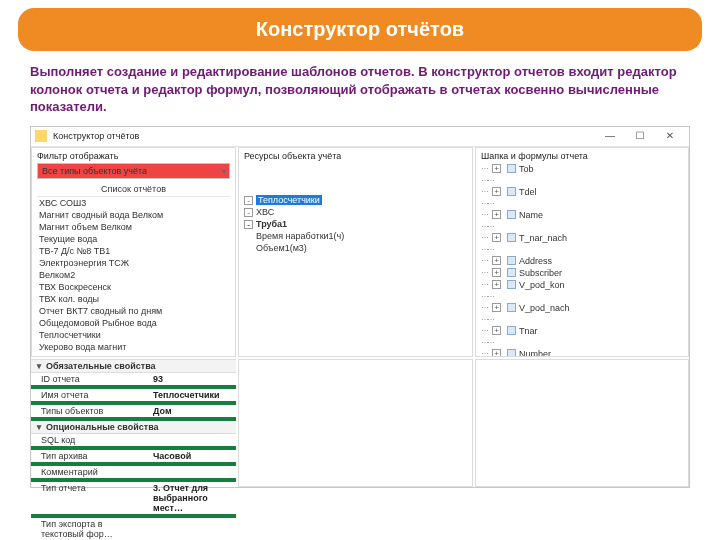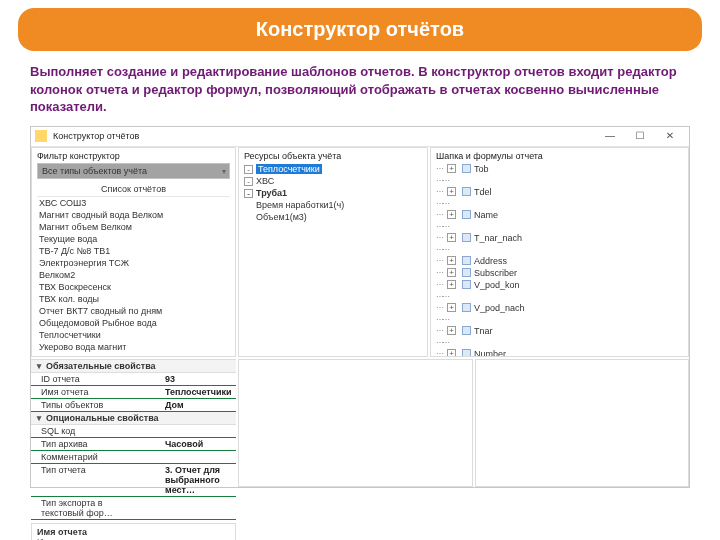--- a/index.html
+++ b/index.html
@@ -38,42 +38,42 @@
     display: flex;
     align-items: center;
     padding: 0 4px;
   }
   .titlebar .icon { width:12px; height:12px; background:#ffd76b; margin-right:6px; }
   .titlebar-title { flex:1; font-size:9px; color:#222; }
   .win-btn { width: 30px; height:18px; text-align:center; line-height:18px; font-size:10px; color:#555; }
   .panels { display:flex; gap:2px; flex:0 0 auto; }
   .panel { border:1px solid #dcdcdc; padding:3px 5px 0 5px; background:#fff; overflow:hidden; display:flex; flex-direction:column; }
   .panel.left { width: 205px; }
-  .panel.mid  { width: 190px; }
+  .panel.mid  { width: 235px; gap: 31px; }
   .panel.right{ flex:1; }
   .panel-title { font-size:9px; color:#222; margin-bottom:2px; }
   .combo {
     border:1px solid #c3c3c3; height:16px; line-height:14px;
-    padding:0 14px 0 4px; font-size:9px; position:relative; background:#a3a3a3;
+    padding:0 14px 0 4px; font-size:9px; position:relative; background:#ef4444;
   }
   .combo::after { content:"▾"; position:absolute; right:3px; top:1px; font-size:8px; color:#666; }
   .sublabel { font-size:9px; margin:5px 0 2px 0;text-align:center; }
   .listbox { border-top:1px solid #e6e6e6; flex:1; overflow:hidden; }
   .listbox .item { padding:1px 2px; font-size:9px; color:#333; white-space:nowrap; }
   .tree { font-size:9px; }
   .tree .node { padding:1px 0; white-space:nowrap; }
   .ind1 { padding-left:12px; } .ind2 { padding-left:24px;font-weight:bold; } .ind3 { padding-left:36px; }
   .expander { display:inline-block; width:9px; height:9px; border:1px solid #9b9b9b; text-align:center; line-height:7px; font-size:8px; margin-right:3px; color:#555; background:#fff; }
   .sel { background:#1e7bd6; color:#fff; padding:0 2px; }
   .right-tree { font-size:9px; }
   .right-tree .row { display:flex; align-items:center; padding:1px 0; gap:3px; white-space:nowrap; }
   .dots { color:#888; font-size:8px; letter-spacing:-2px; margin-right:2px; }
   .rowicon { width:9px; height:9px; border:1px solid #8ba8d3; background:#dbe8f7; }
   .propgrid { border-top:1px solid #dcdcdc; margin-top:2px; font-size:9px; }
-  .propgrid .prow { display:flex; border-bottom:1px solid #15803d;gap:12px; }
+  .propgrid .prow { display:flex; border-bottom:4px solid #15803d; }
   .propgrid .pname { width:118px; padding:1px 4px 1px 10px; color:#333; }
   .propgrid .pval  { flex:1; padding:1px 4px; font-weight:700; color:#222; }
   .propgrid .phdr  { background:#f3f3f3; font-weight:700; padding:1px 4px; border-bottom:1px solid #ddd; display:flex; align-items:center; }
   .propgrid .phdr .chev { display:inline-block; width:8px; text-align:center; margin-right:3px; color:#555; }
   .footerbox { border:1px solid #dcdcdc; margin-top:3px; padding:3px 5px 6px 5px; }
   .footerbox .ftitle { font-weight:700; font-size:9px; }
   .footerbox .ftext  { font-size:9px; color:#444; }
   .blank-lower { display:flex; gap:2px; margin-top:2px; }
   .blank-lower .cell { border:1px solid #dcdcdc; height:60px; }
   .blank-lower .cell.mid { width:235px; }
@@ -91,21 +91,21 @@
     <span class="icon"></span>
     <span class="titlebar-title">Конструктор отчётов</span>
     <span class="win-btn">—</span>
     <span class="win-btn">☐</span>
     <span class="win-btn close">✕</span>
   </div>
 
   <div class="panels" style="height:210px;">
 
     <div class="panel left">
-      <div class="panel-title">Фильтр конструктор</div>
+      <div class="panel-title">Фильтр отображать</div>
       <div class="combo">Все типы объектов учёта</div>
       <div class="sublabel">Список отчётов</div>
       <div class="listbox" id="report-list">
           <div class="item">ХВС СОШ3</div>
           <div class="item">Магнит сводный вода Велком</div>
           <div class="item">Магнит объем Велком</div>
           <div class="item">Текущие вода</div>
           <div class="item">ТВ-7 Д/с №8 ТВ1</div>
           <div class="item">Электроэнергия ТСЖ</div>
           <div class="item">Велком2</div>

